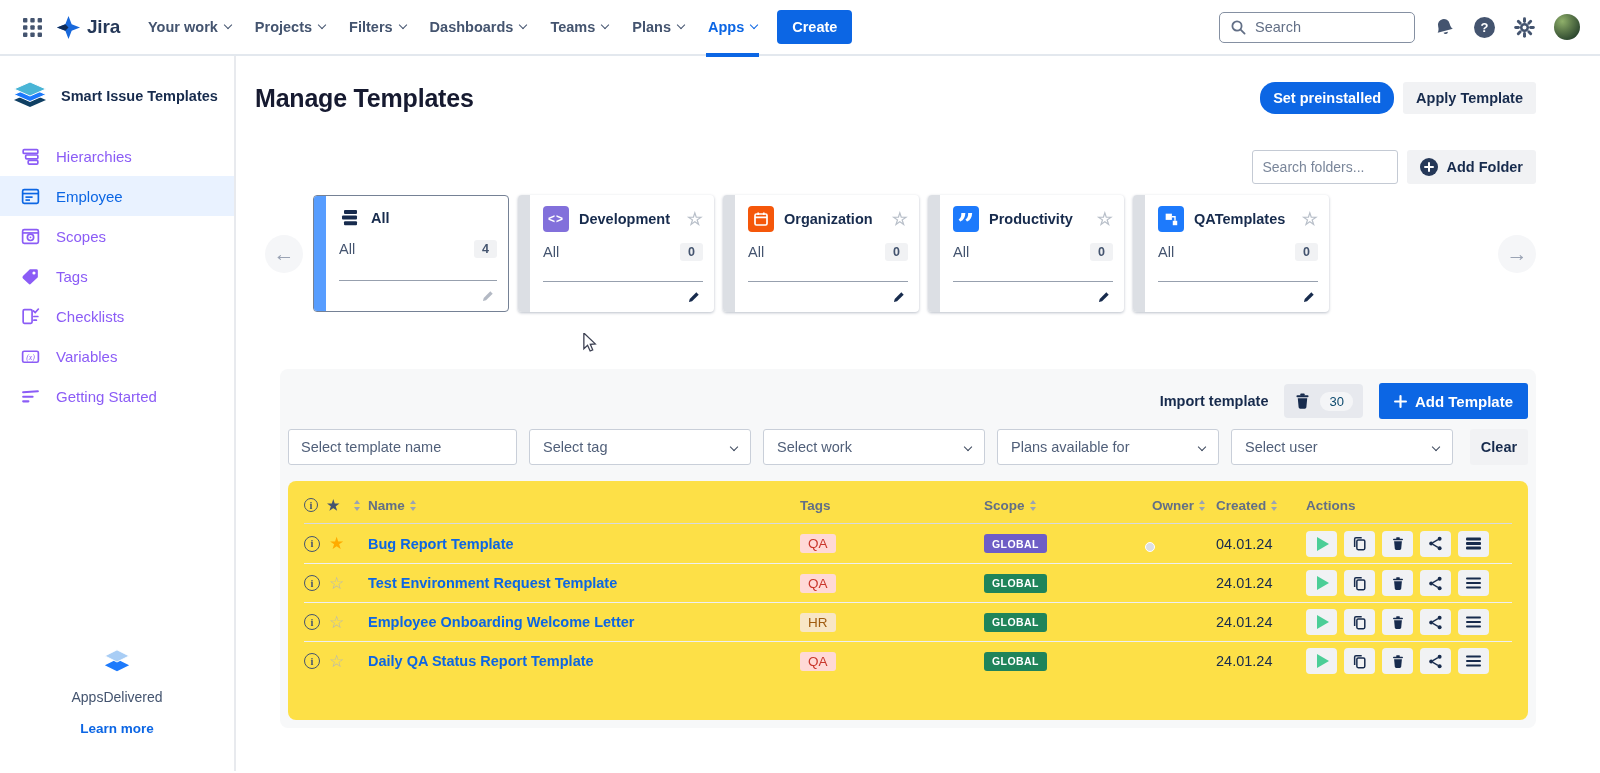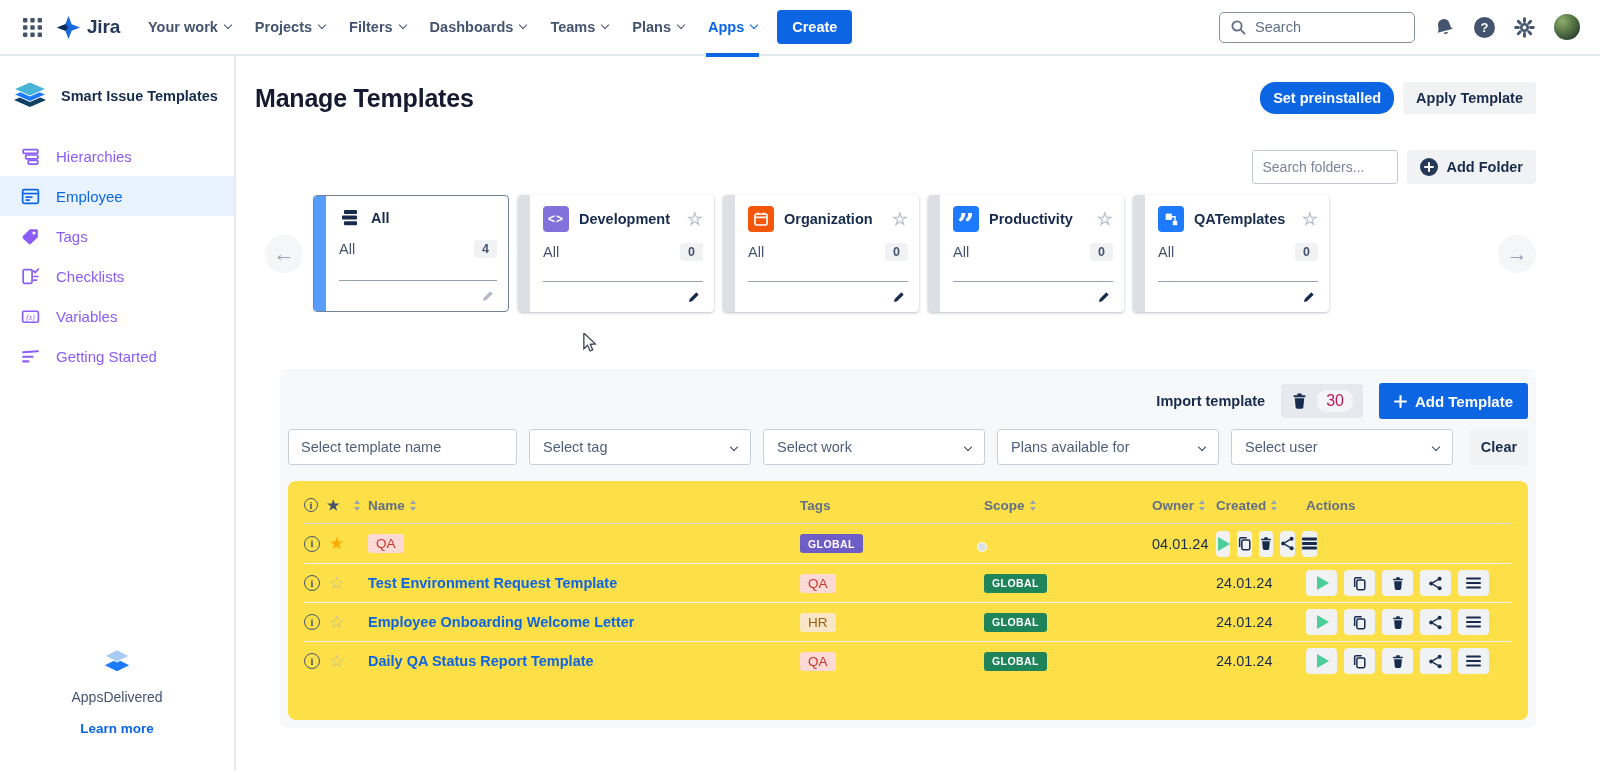--- a/index.html
+++ b/index.html
@@ -78,21 +78,21 @@
   .ficon.cal { background:#f5570a; }
   .ficon.quote { background:#1d7afc; color:#fff; }
   .ficon.quote::after { content:"\201D"; font-size:30px; font-weight:800; line-height:10px; margin-top:12px; font-family:"DejaVu Serif", serif; }
   .ficon.flow { background:#1d7afc; }
 
   
   .panel { margin:57px 0 0 25px; background:#f7f8f9; border-radius:8px; padding:12px 8px 8px; }
   .panel-top { display:flex; align-items:center; justify-content:flex-end; gap:16px; height:40px; margin-bottom:8px; }
   .import-label { font-size:14.5px; font-weight:600; color:#172b4d; cursor:pointer; }
   .trash-btn { display:flex; align-items:center; gap:9px; background:#e7e9ee; border:none; border-radius:4px; height:34px; padding:0 10px; cursor:pointer; }
-  .trash-count { background:#f4f5f7; border-radius:9px; padding:2px 9px; font-size:16px; color:#be185d; }
+  .trash-count { background:#f4f5f7; border-radius:9px; padding:2px 9px; font-size:13px; color:#0c4a6e; }
   .add-template { height:36px; font-size:15px; padding:0 15px; border-radius:3px; }
   .filters { display:flex; gap:12px; margin:4px 0 16px; }
   .f-text { width:229px; height:36px; border:1px solid #c9cfd9; border-radius:3px; padding:0 12px; font-size:14.5px; color:#172b4d; font-family:inherit; outline:none; background:#fff; }
   .f-text::placeholder { color:#505f79; }
   .f-select { width:222px; height:36px; display:flex; align-items:center; justify-content:space-between; padding:0 13px; background:#fff; border:1px solid #c9cfd9; border-radius:3px; color:#505f79; font-size:14.5px; cursor:pointer; }
   .f-select .chev { color:#3b475c; margin-top:0; }
   .clear-btn { margin-left:auto; width:58px; height:36px; justify-content:center; font-size:14.5px; }
 
   .tbl { background:#fde047; border-radius:8px; padding:6px 16px 40px; }
   .trow { display:grid; grid-template-columns:64px 432px 184px 168px 64px 90px 1fr; align-items:center; height:39px; }
@@ -251,20 +251,31 @@
         <svg width="21" height="21" viewBox="0 0 20 20" fill="none" stroke="currentColor" stroke-width="1.6">
           <rect x="2.5" y="3.5" width="15" height="13" rx="1.5"></rect>
           <line x1="2.5" y1="7.2" x2="17.5" y2="7.2"></line>
           <line x1="5.2" y1="10.6" x2="12" y2="10.6"></line>
           <line x1="5.2" y1="13.4" x2="9.5" y2="13.4"></line>
         </svg>
       </span>
       <span>Employee</span>
     </div>
 
+    <div class="side-item">
+      <span class="side-ic">
+        <svg width="21" height="21" viewBox="0 0 20 20" fill="none" stroke="currentColor" stroke-width="1.6">
+          <rect x="2.5" y="3.5" width="15" height="13" rx="1.5"></rect>
+          <circle cx="10" cy="10.8" r="3"></circle>
+          <circle cx="10" cy="10.8" r="0.9" fill="currentColor" stroke="none"></circle>
+          <line x1="2.5" y1="6.6" x2="17.5" y2="6.6"></line>
+        </svg>
+      </span>
+      <span>Scopes</span>
+    </div>
 
     <div class="side-item">
       <span class="side-ic">
         <svg width="21" height="21" viewBox="0 0 20 20">
           <path d="M2.8 9.6 L9.4 3 H15.6 a1.4 1.4 0 0 1 1.4 1.4 V10.6 L10.4 17 a1.6 1.6 0 0 1-2.2 0 L2.8 11.8 a1.6 1.6 0 0 1 0-2.2 Z" fill="currentColor"></path>
           <circle cx="13.3" cy="6.7" r="1.5" fill="#fff"></circle>
         </svg>
       </span>
       <span>Tags</span>
     </div>
@@ -546,20 +557,21 @@
           <div class="col-label">
               <span>Actions</span>
             </div>
         </div>
 
         <div class="trow body">
           <div class="cell-icons">
             <span class="info-i"></span>
             <span class="star on"></span>
           </div>
+          <div><a class="name-link">Bug Report Template</a></div>
           <div><span class="tag qa">QA</span></div>
           <div><span class="scope-badge purple">GLOBAL</span></div>
           <div><span class="avatar"><span class="avatar-badge"></span></span></div>
           <div class="created">04.01.24</div>
           <div class="actions">
             <button class="abtn">
                 <span class="play-tri"></span>
               </button>
             <button class="abtn">
               <svg width="15" height="15" viewBox="0 0 17 17" fill="none" stroke="#172b4d" stroke-width="1.7">

